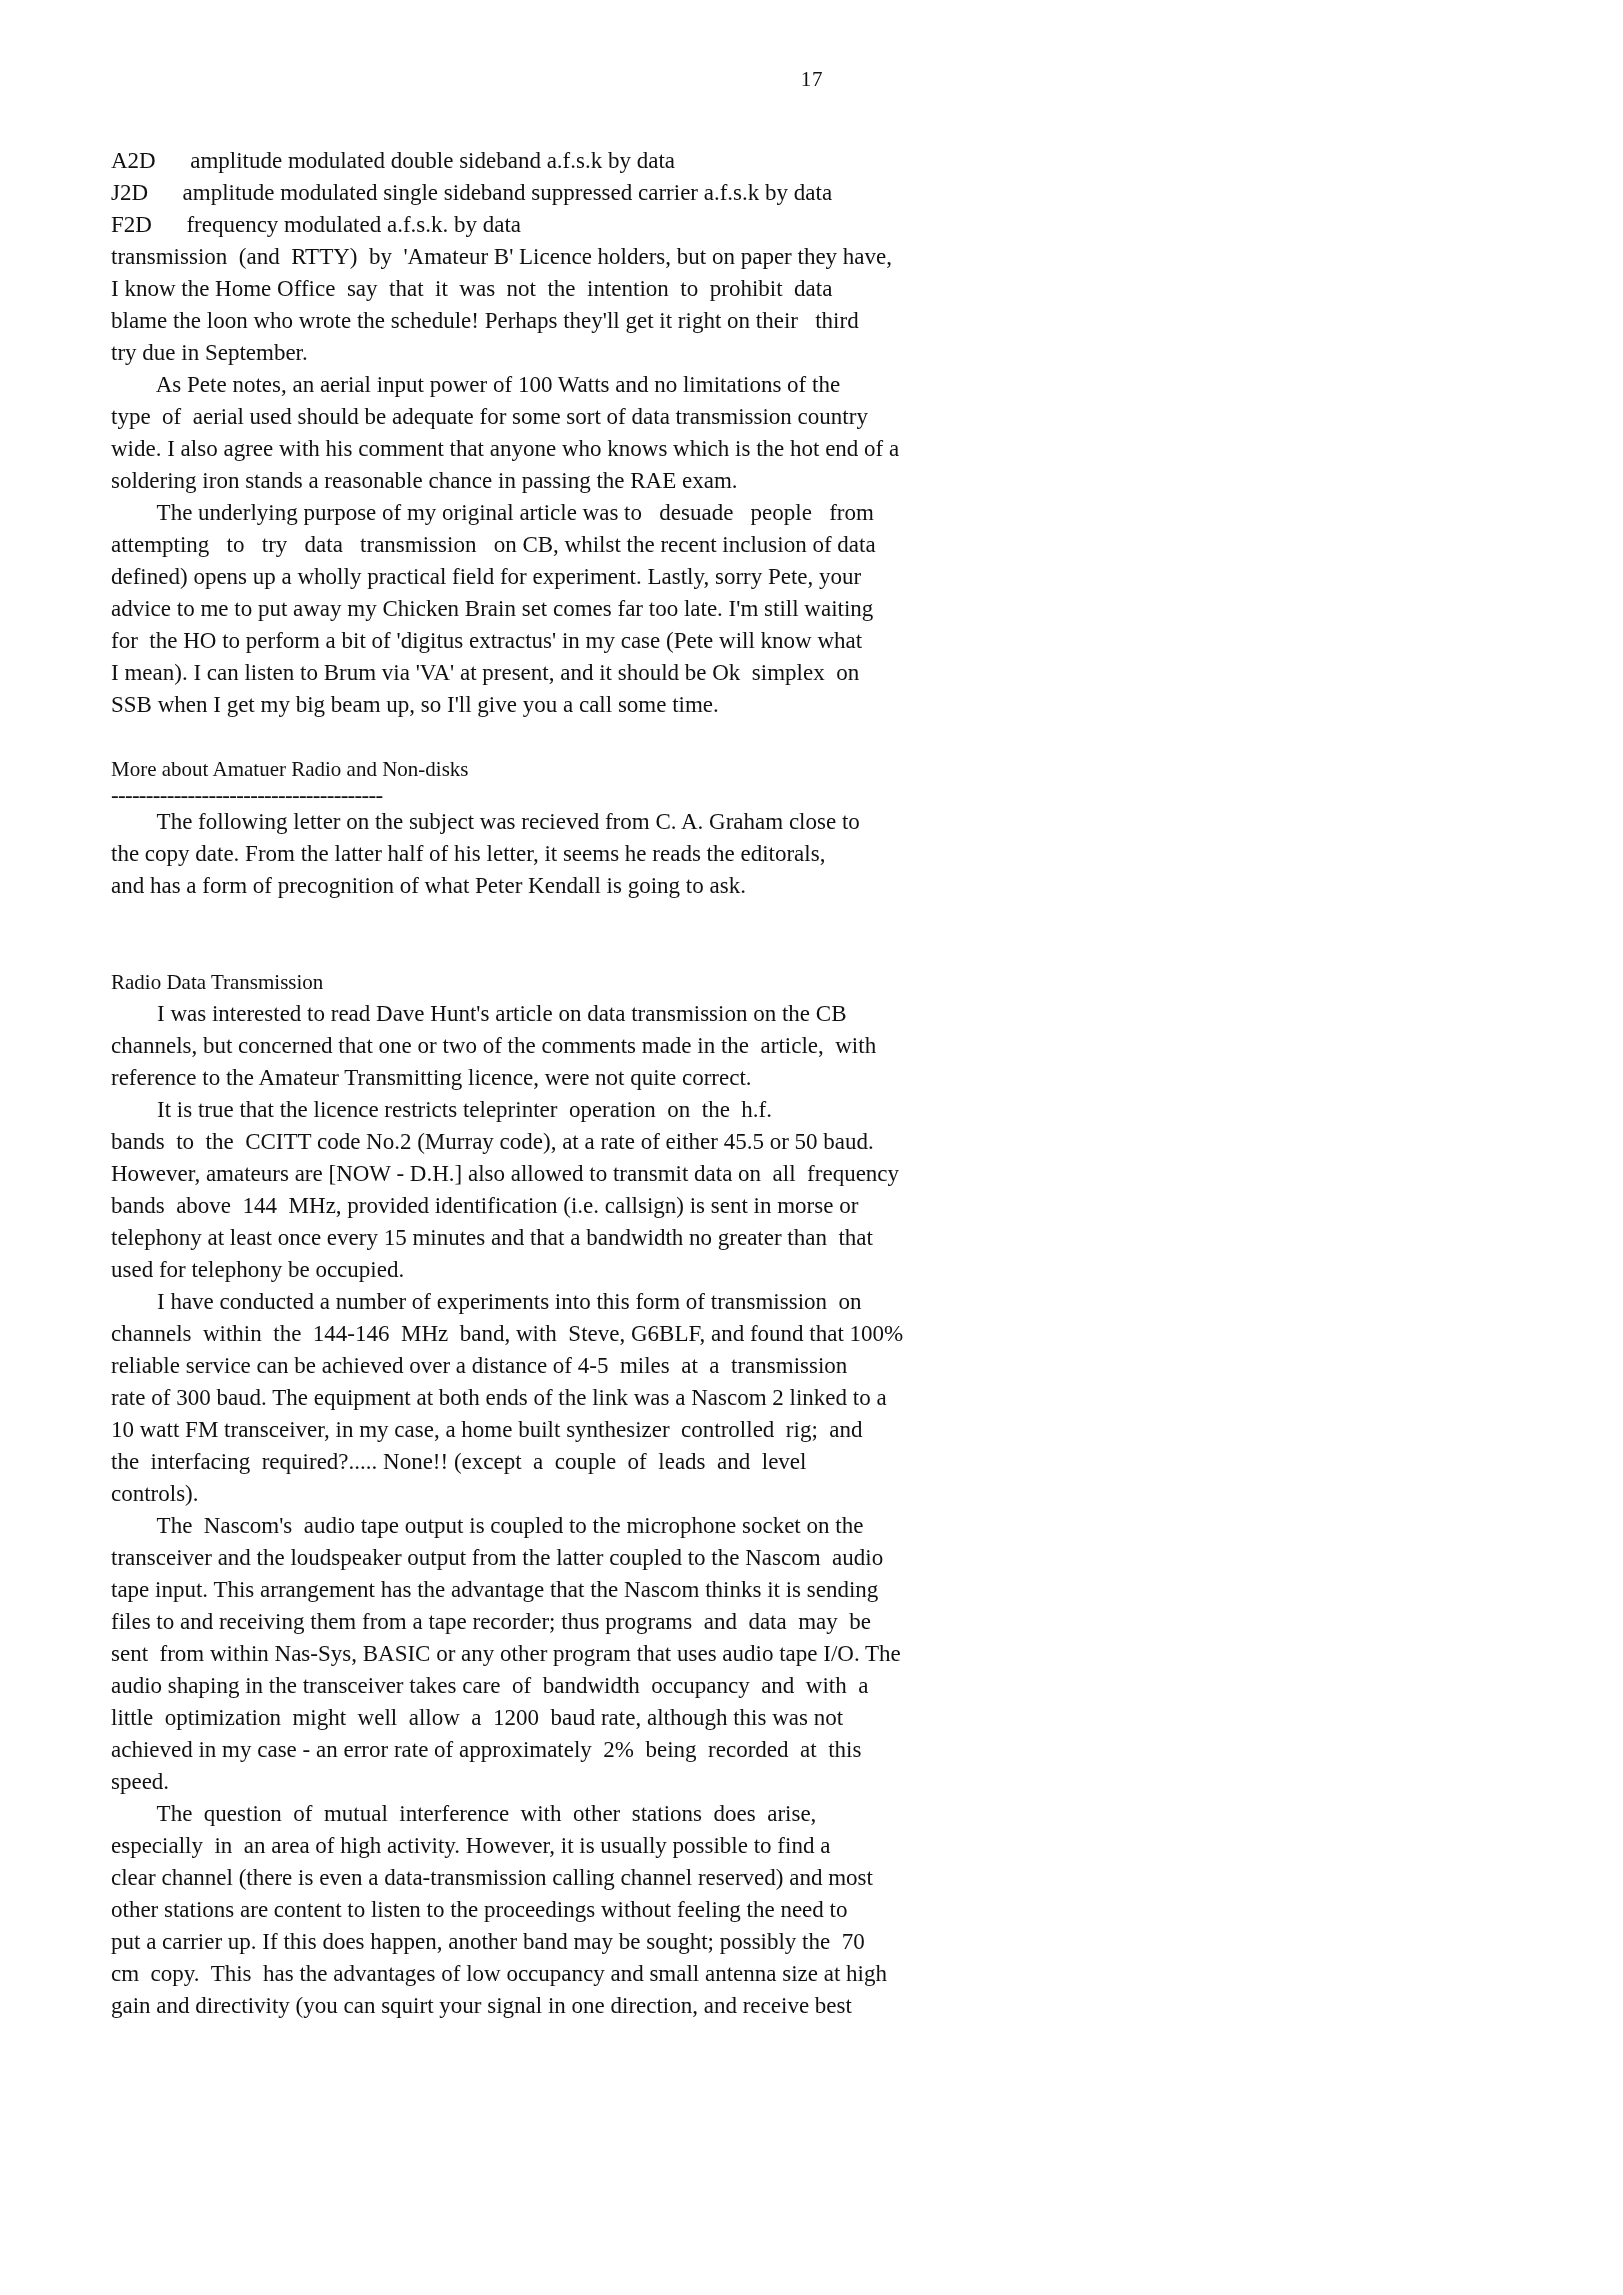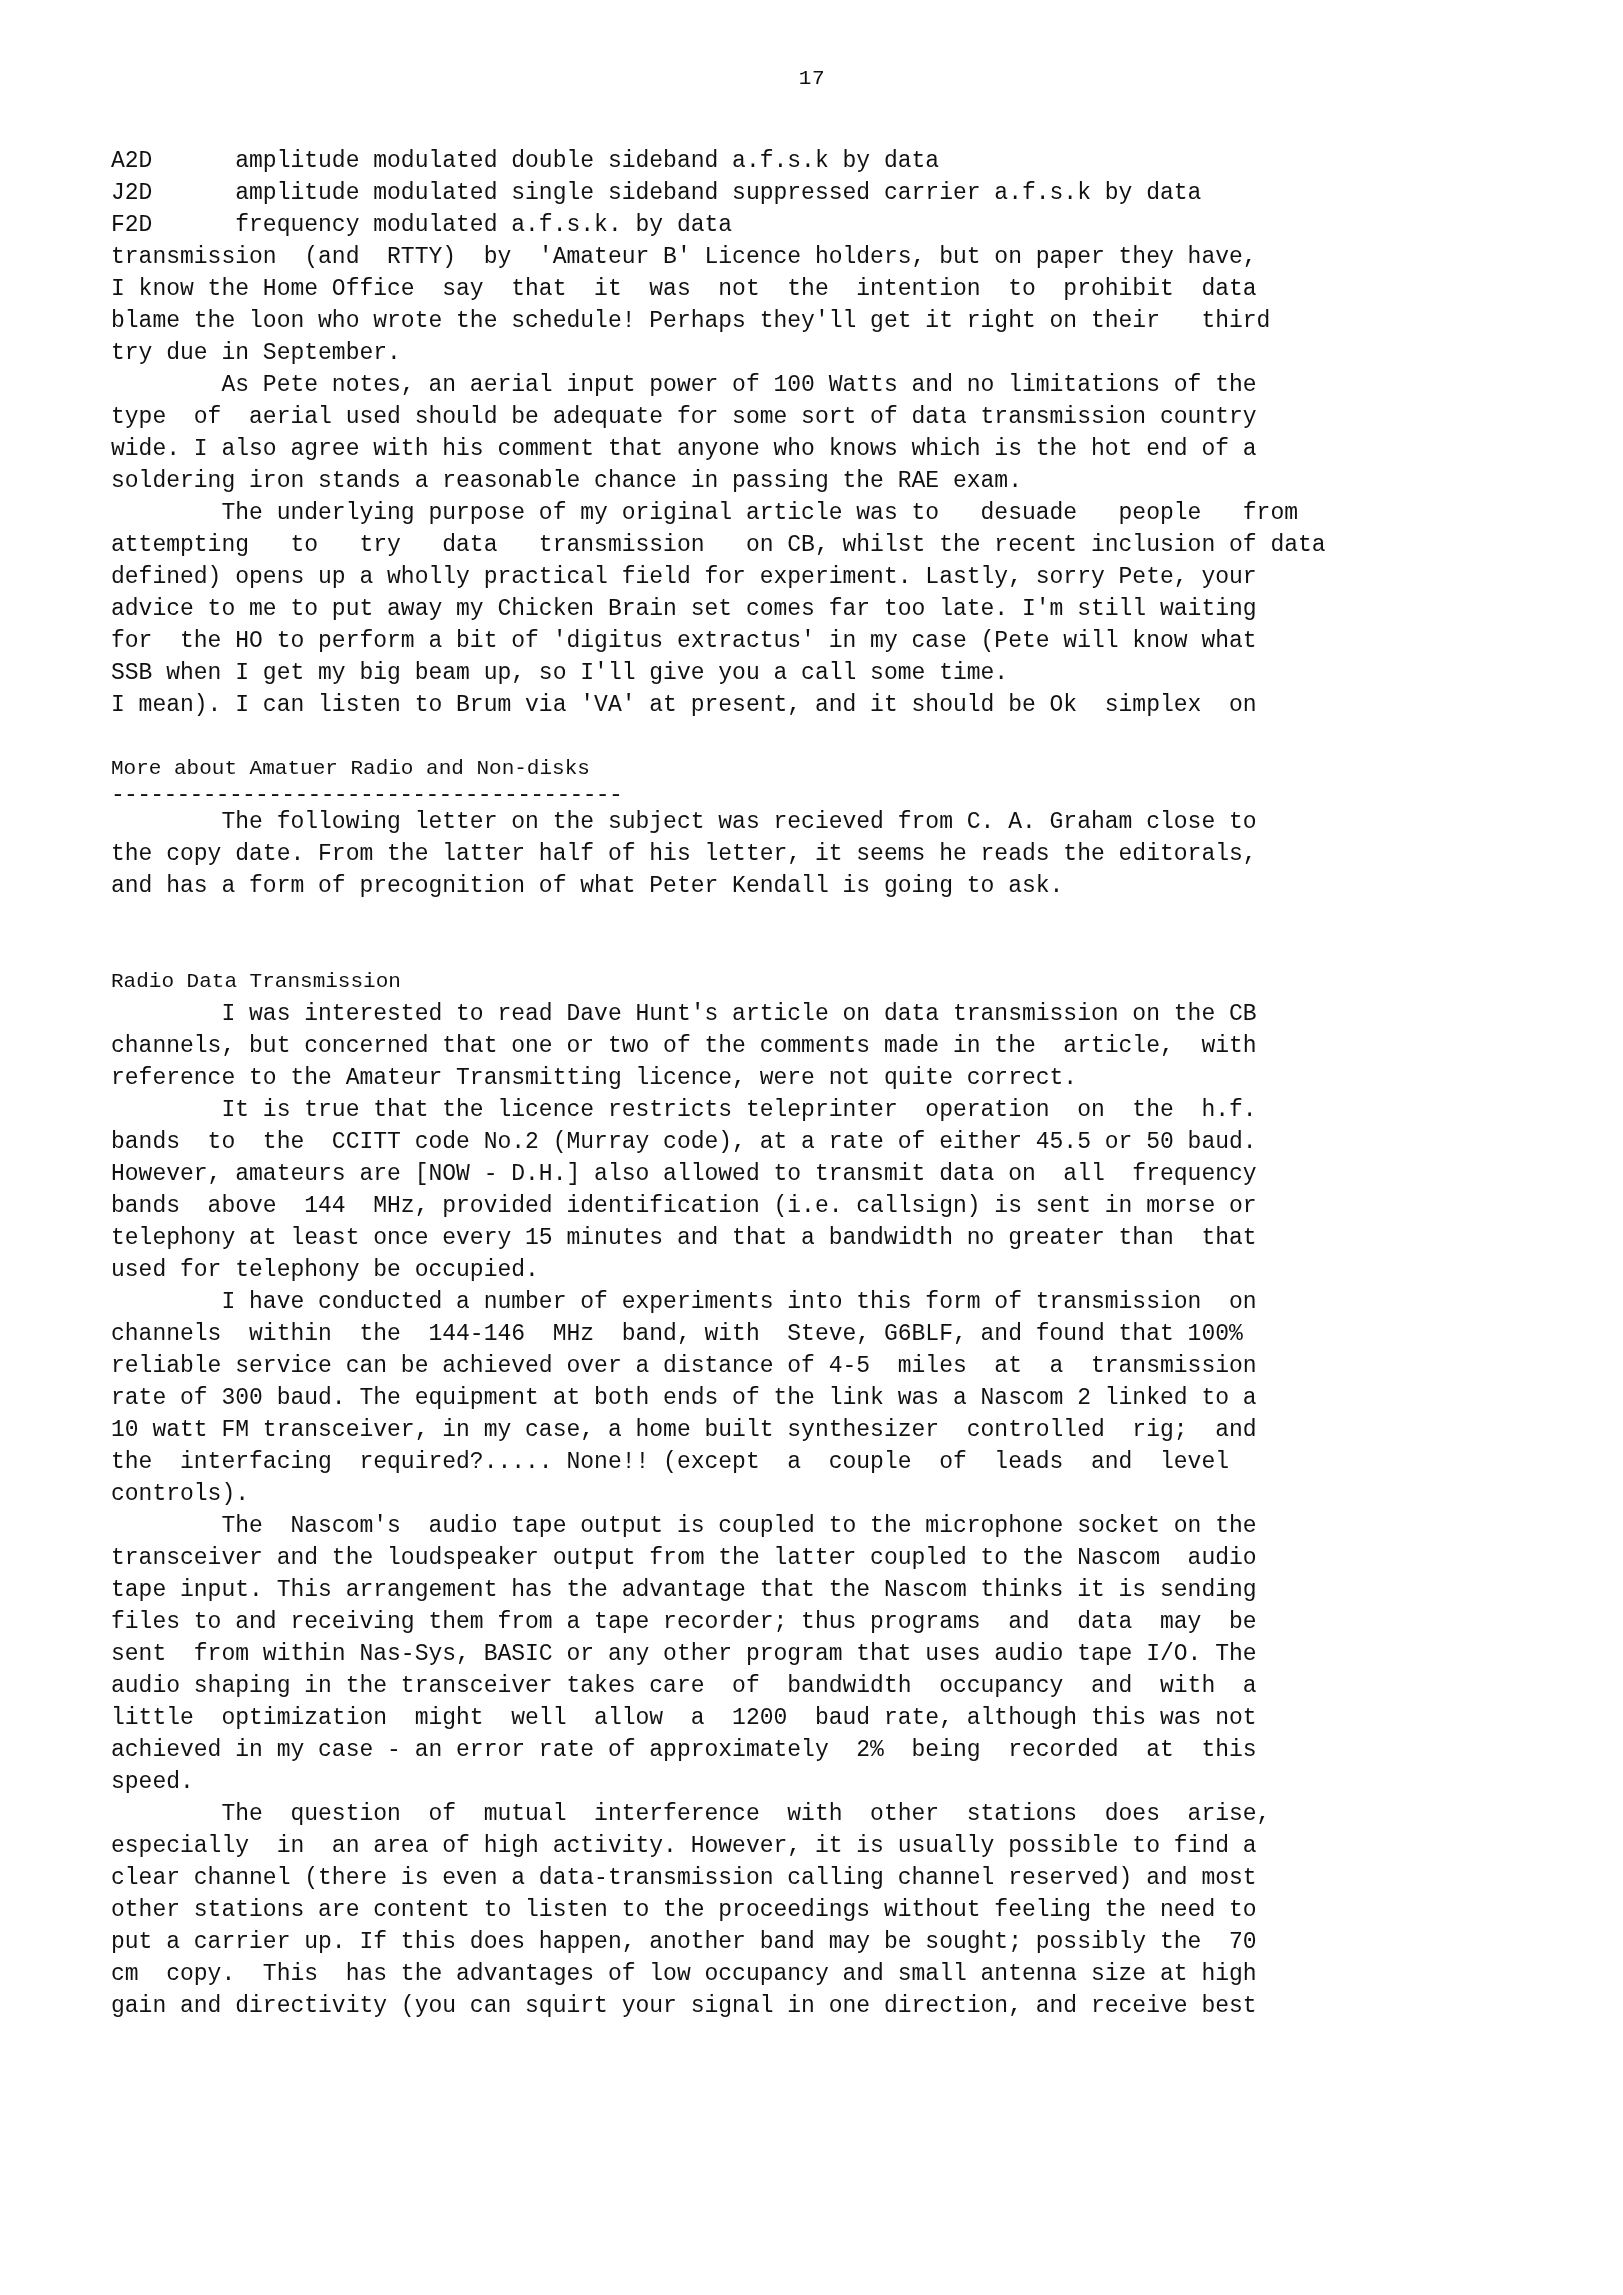--- a/index.html
+++ b/index.html
@@ -7,21 +7,21 @@
     padding: 0;
     background: #ffffff;
   }
   .page {
     position: relative;
     width: 1624px;
     height: 2295px;
     background: #ffffff;
     box-sizing: border-box;
     overflow: hidden;
-    font-family: Liberation Mono, monospace;
+    font-family: Liberation Serif, serif;
     color: #111111;
   }
   .page-number {
     position: absolute;
     top: 67px;
     left: 0;
     width: 1624px;
     text-align: center;
     font-size: 21px;
     letter-spacing: 0.7px;
@@ -82,22 +82,22 @@
       <div class="line">wide. I also agree with his comment that anyone who knows which is the hot end of a</div>
       <div class="line">soldering iron stands a reasonable chance in passing the RAE exam.</div>
     </div>
 
     <div>
       <div class="line">        The underlying purpose of my original article was to   desuade   people   from</div>
       <div class="line">attempting   to   try   data   transmission   on CB, whilst the recent inclusion of data</div>
       <div class="line">defined) opens up a wholly practical field for experiment. Lastly, sorry Pete, your</div>
       <div class="line">advice to me to put away my Chicken Brain set comes far too late. I'm still waiting</div>
       <div class="line">for  the HO to perform a bit of 'digitus extractus' in my case (Pete will know what</div>
+      <div class="line">I mean). I can listen to Brum via 'VA' at present, and it should be Ok  simplex  on</div>
       <div class="line">SSB when I get my big beam up, so I'll give you a call some time.</div>
-      <div class="line">I mean). I can listen to Brum via 'VA' at present, and it should be Ok  simplex  on</div>
     </div>
 
     <div class="blank"></div>
 
     <div>
       <div class="section-head">More about Amatuer Radio and Non-disks</div>
       <div class="rule">---------------------------------------</div>
       <div class="line">        The following letter on the subject was recieved from C. A. Graham close to</div>
       <div class="line">the copy date. From the latter half of his letter, it seems he reads the editorals,</div>
       <div class="line">and has a form of precognition of what Peter Kendall is going to ask.</div>

